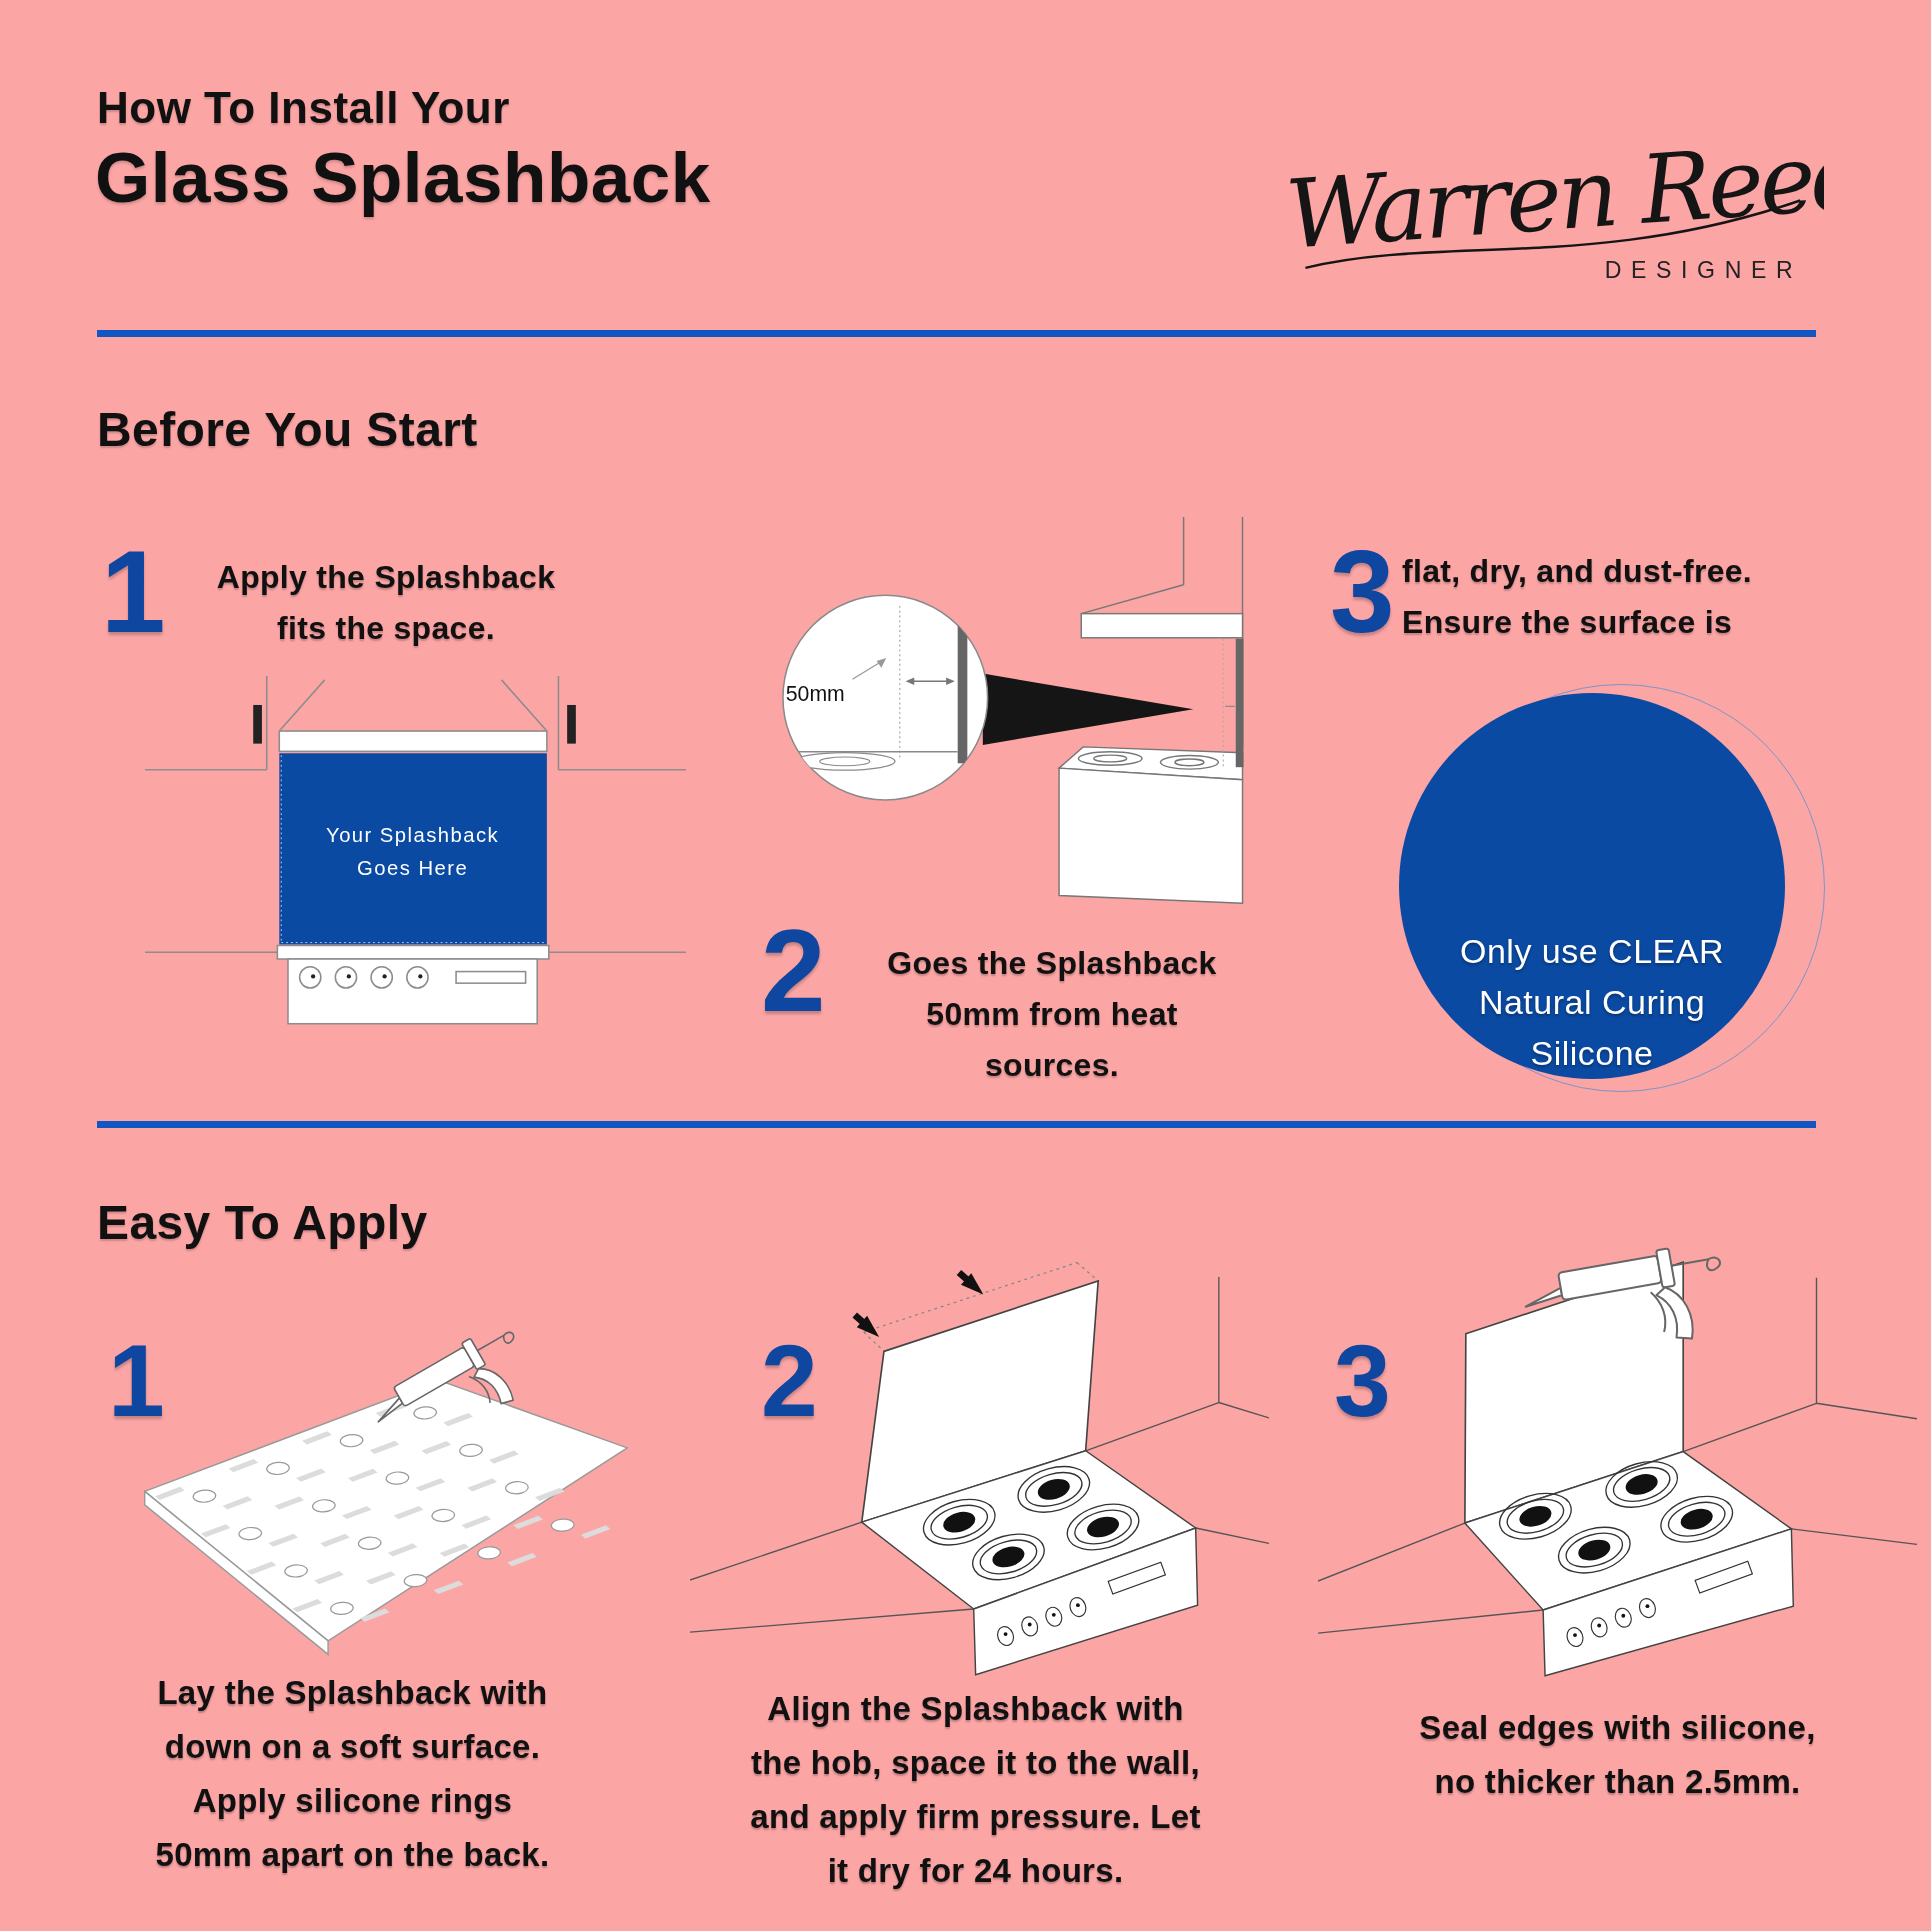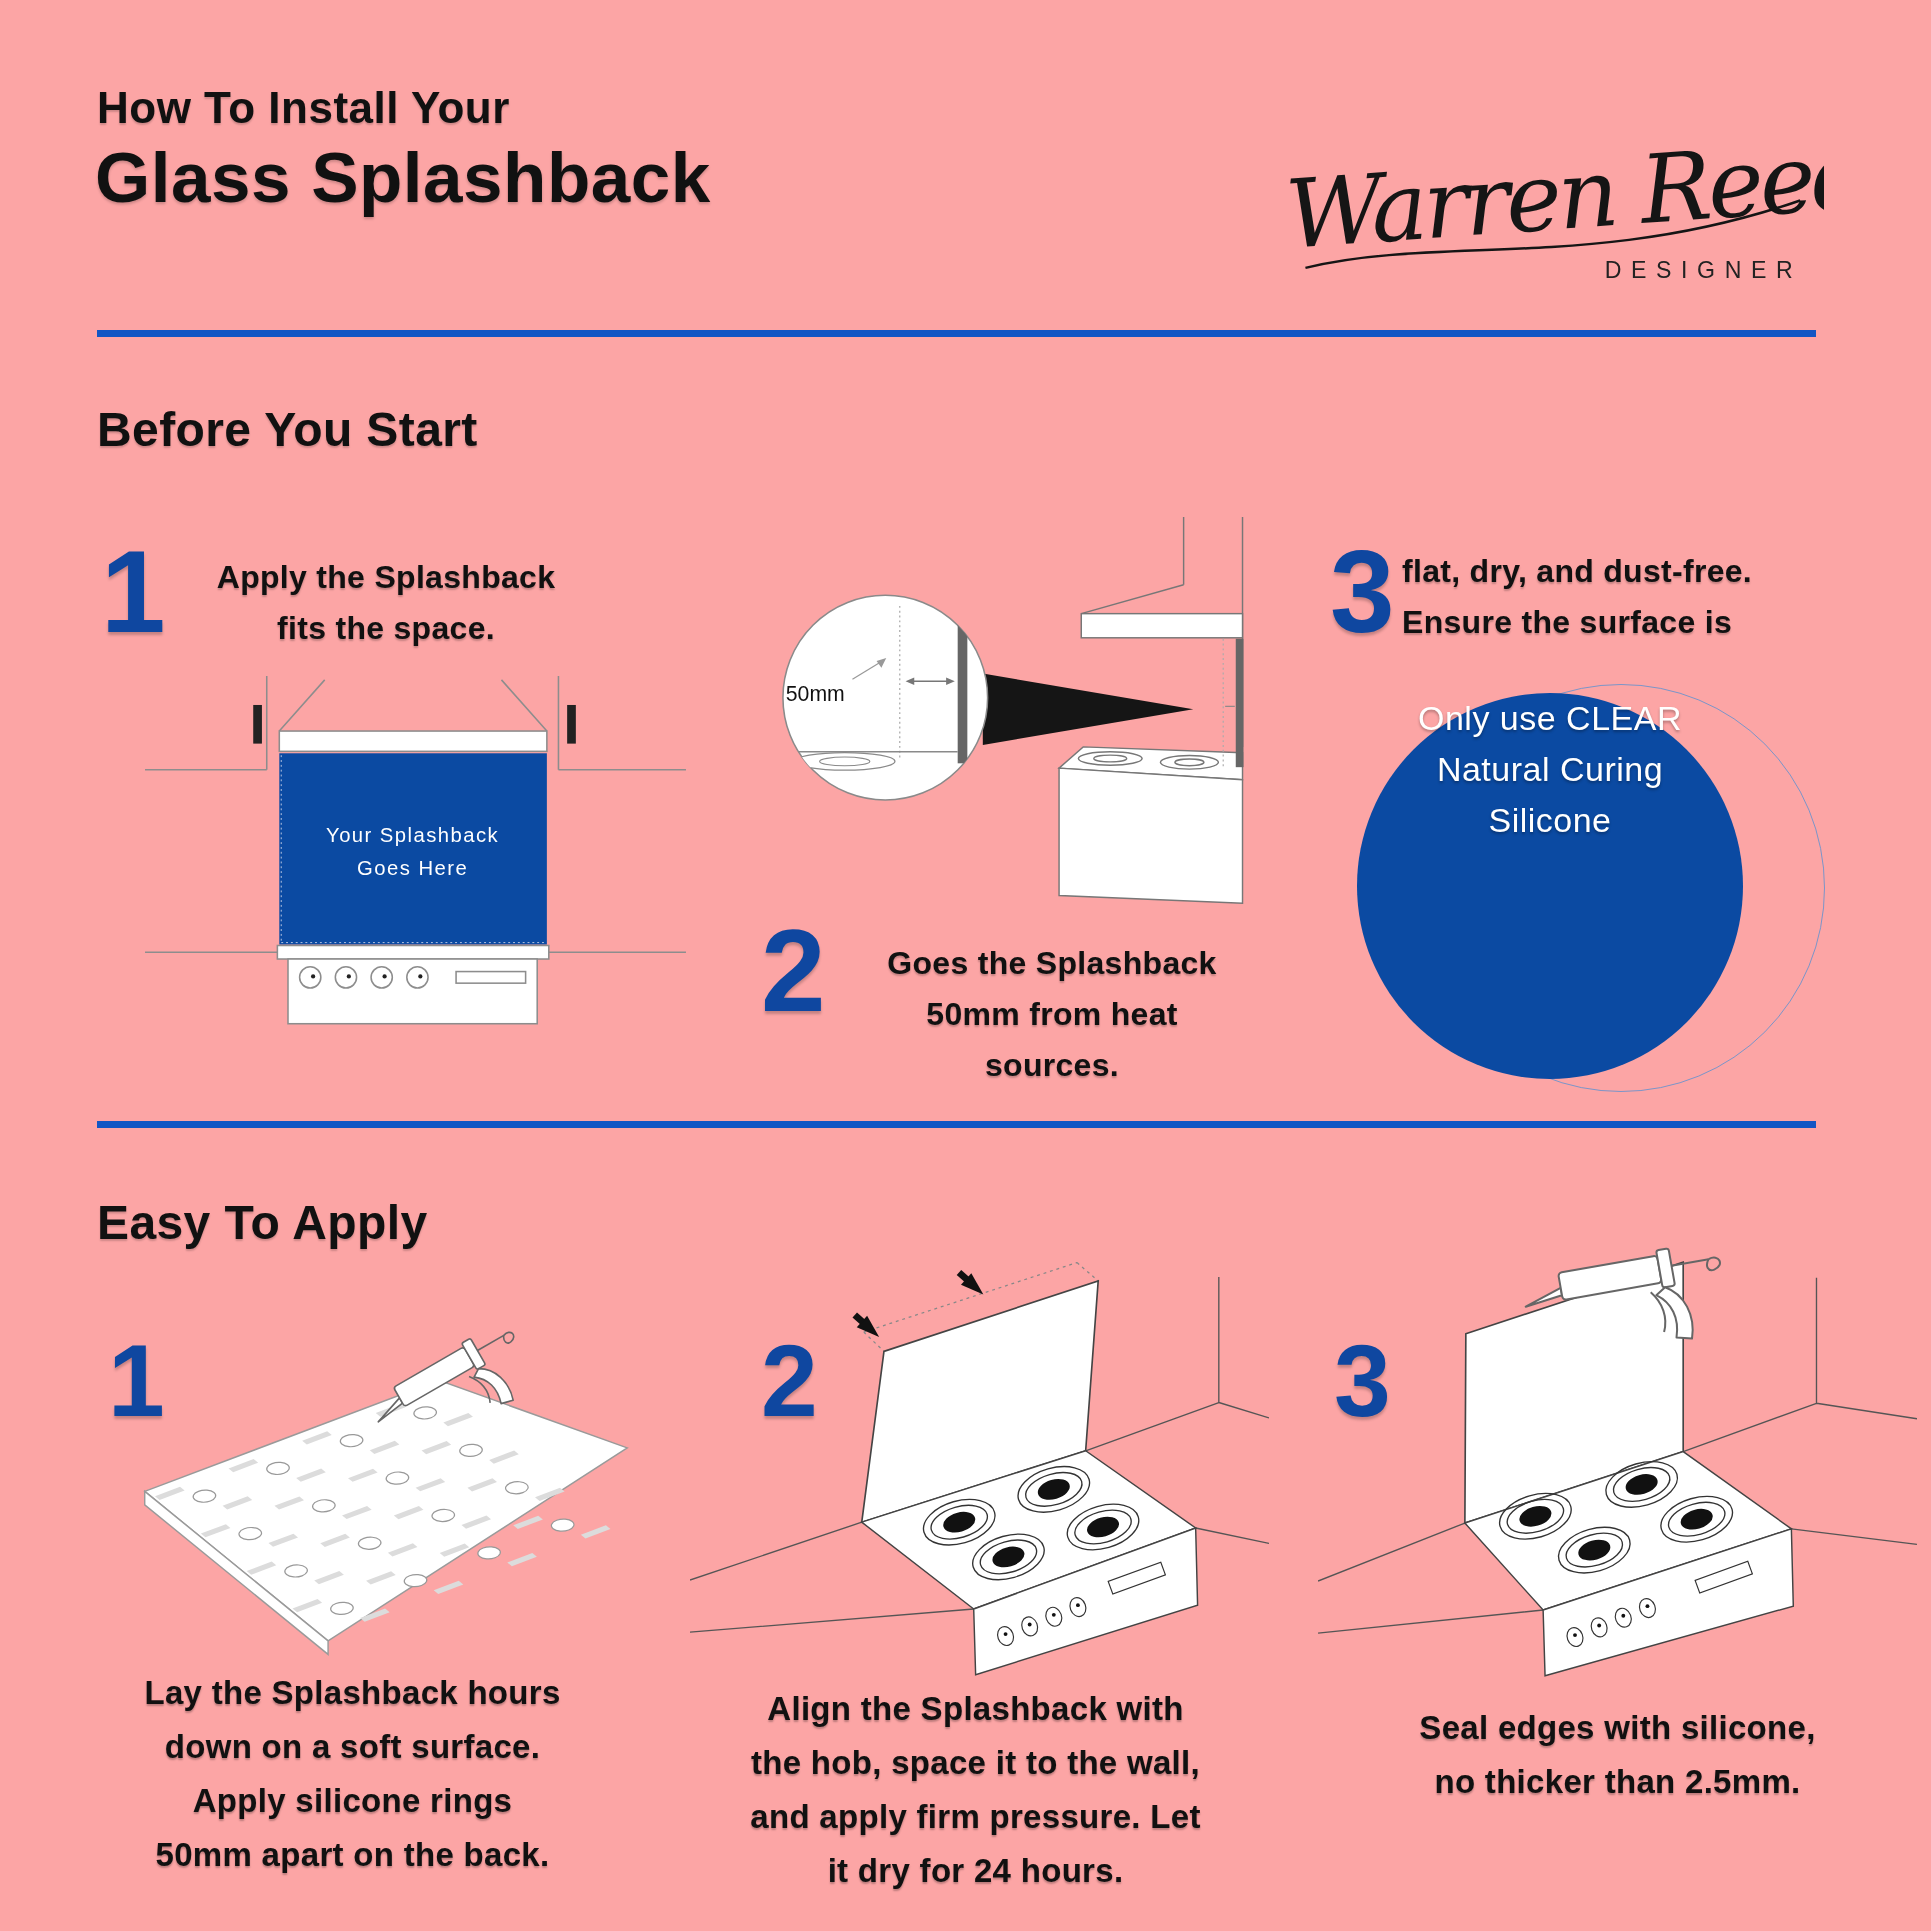--- a/index.html
+++ b/index.html
@@ -16,22 +16,22 @@
        text-shadow:0 2.9px 2.9px rgba(0,0,0,.22);}
   .num-lg{font-size:116px;}
   .num-xl{font-size:102px;}
   .step-text{font-weight:bold;font-size:32px;line-height:1.58;letter-spacing:0.3px;
              text-shadow:0 1.9px 1.9px rgba(0,0,0,.22);}
   .center{text-align:center;}
   .caption{font-weight:bold;font-size:33px;line-height:1.64;letter-spacing:0.3px;
            text-align:center;text-shadow:0 1.9px 1.9px rgba(0,0,0,.25);}
   .note-ring{left:1417px;top:684px;width:406px;height:406px;border-radius:50%;
              border:1.4px solid #7b95c9;}
-  .note-circle{left:1357px;top:693px;width:386px;height:386px;border-radius:50%;
-               background:var(--panel,#0B4AA2);display:flex;align-items:flex-start;justify-content:center;}
+  .note-circle{left:1399px;top:693px;width:386px;height:386px;border-radius:50%;
+               background:var(--panel,#0B4AA2);display:flex;align-items:flex-end;justify-content:center;}
   .note-text{color:#fff;font-size:34px;line-height:1.5;letter-spacing:0.5px;text-align:center;
              text-shadow:0 1.9px 2.9px rgba(0,0,0,.3);}
   svg text{font-family:"Liberation Sans","DejaVu Sans",sans-serif;}
   .sig-name{font-family:"DejaVu Serif","Liberation Serif",serif;font-style:italic;}
   .sig-sub{letter-spacing:10px;font-size:24px;fill:#222;}
 </style>
 </head>
 <body>
 
 <div class="page">
@@ -350,21 +350,21 @@
     <g fill="#111">
       <circle cx="266" cy="408" r="2"></circle>
         <circle cx="291" cy="398" r="2"></circle>
       <circle cx="316" cy="388" r="2"></circle>
         <circle cx="341" cy="378" r="2"></circle>
     </g>
     <use href="#gunshape2" transform="translate(215,68) rotate(-10) scale(1.3)"></use>
   </svg>
 
   <div class="abs caption" style="left:82px;top:1666px;width:541px;">
-    <div>Lay the Splashback hours</div>
+    <div>Lay the Splashback with</div>
     <div>down on a soft surface.</div>
     <div>Apply silicone rings</div>
     <div>50mm apart on the back.</div>
   </div>
   <div class="abs caption" style="left:705px;top:1682px;width:541px;text-align:center;">
     <div>Align the Splashback with</div>
     <div>the hob, space it to the wall,</div>
     <div>and apply firm pressure. Let</div>
     <div>it dry for 24 hours.</div>
   </div>

